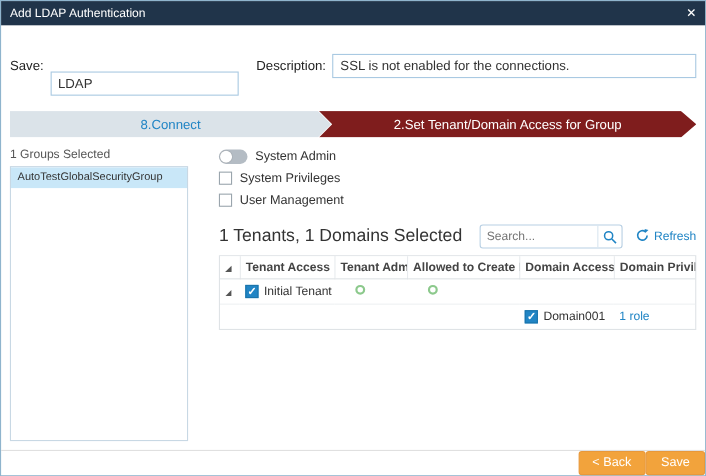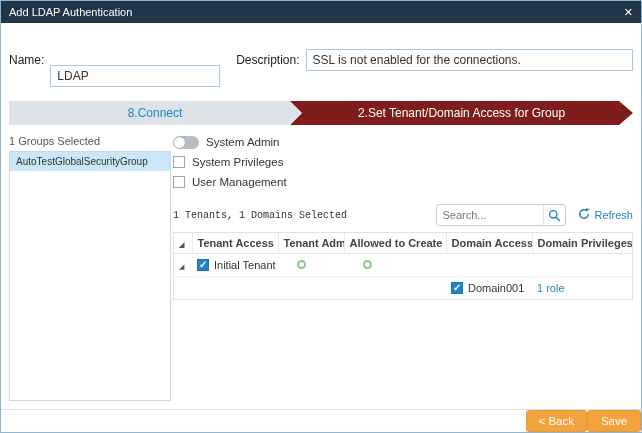--- a/index.html
+++ b/index.html
@@ -17,40 +17,40 @@
   .name-input { width:178px; margin-right:16px;margin-top:32px; }
   .desc-input { width:344px; }
 
   .wizard { flex:0 0 24px; display:flex; margin:8px 8px 0 8px; }
   .step { display:flex; align-items:center; justify-content:center; font-size:12px; height:24px; cursor:pointer; }
   .step1 { flex:0 0 292px; background:#dbe3e9; color:#2185c5;
            clip-path: polygon(0 0, calc(100% - 12px) 0, 100% 50%, calc(100% - 12px) 100%, 0 100%); }
   .step2 { flex:1; background:#7f1d1d; color:#fff; margin-left:-11px;
            clip-path: polygon(0 0, calc(100% - 14px) 0, 100% 50%, calc(100% - 14px) 100%, 0 100%, 12px 50%); }
 
-  .body { flex:1; display:flex; padding:10px 8px 8px 8px; gap:2px; min-height:0; }
+  .body { flex:1; display:flex; padding:10px 8px 8px 8px; gap:28px; min-height:0; }
 
   .left { flex:0 0 162px; display:flex; flex-direction:column; }
   .groups-header { font-size:11px; color:#555; margin-bottom:4px; }
   .groups-list { border:1px solid #c8d8e4; flex:1; background:#fff; overflow:hidden; }
   .group-item { font-size:10px; color:#333; padding:4px 6px; cursor:pointer; }
   .group-item.selected { background:#c9e7f8; }
 
   .right { flex:1; display:flex; flex-direction:column; min-width:0; }
 
   .opt-row { display:flex; align-items:center; gap:7px; margin-bottom:6px; height:14px; }
   .opt-label { font-size:11.5px; color:#333; }
   .toggle { width:26px; height:13px; border-radius:7px; background:#b4bcc4; position:relative; cursor:pointer; flex:0 0 auto; }
   .toggle::after { content:""; position:absolute; left:1px; top:1px; width:11px; height:11px; border-radius:50%; background:#fff; box-shadow:0 0 1px rgba(0,0,0,.4); }
   .cb { width:12px; height:12px; border:1px solid #9aa5ad; background:#fff; display:inline-block; position:relative; cursor:pointer; flex:0 0 auto; }
   .cb.checked { background:#2185c5; border-color:#1b74ab; }
   .cb.checked::after { content:"✓"; color:#fff; font-size:10px; font-weight:bold; position:absolute; left:1px; top:-1px; }
 
   .summary-row { display:flex; align-items:center; margin:9px 0 6px 0; }
-  .summary-text { font-size:10px; color:#333; flex:1;font-family:Liberation Mono, monospace; }
+  .summary-text { font-size:16px; color:#333; flex:1; }
   .search-box { display:flex; align-items:center; border:1px solid #b7cfe3; border-radius:3px; height:22px; width:130px; margin-right:12px; background:#fff; overflow:hidden; }
   .search-box input { border:none; outline:none; flex:1; font-size:11px; padding:0 5px; min-width:0; font-family:inherit; color:#333; }
   .search-icon-wrap { flex:0 0 22px; display:flex; align-items:center; justify-content:center; border-left:1px solid #d9e6f0; height:100%; cursor:pointer; }
   .refresh { display:flex; align-items:center; gap:4px; color:#2185c5; font-size:11px; cursor:pointer; white-space:nowrap; }
 
   .grid-wrap { border:1px solid #dfe3e6; }
   table.grid { width:100%; border-collapse:collapse; font-size:11px; table-layout:fixed; }
   .grid th { font-weight:bold; color:#444; text-align:left; padding:3px 5px; height:20px; background:#fff;
              border-right:1px solid #e8ebee; border-bottom:1px solid #dfe3e6; overflow:hidden; white-space:nowrap; cursor:pointer; }
   .grid th:last-child { border-right:none; }
@@ -73,21 +73,21 @@
 <body>
 
 <div class="dialog">
 
   <div class="titlebar">
     <span>Add LDAP Authentication</span>
     <span class="close-btn">✕</span>
   </div>
 
   <div class="form-row">
-    <span class="lbl">Name:</span>
+    <span class="lbl">Save:</span>
     <input class="txt name-input" type="text" value="LDAP" style="">
     <span class="lbl">Description:</span>
     <input class="txt desc-input" type="text" value="SSL is not enabled for the connections." style="">
   </div>
 
   <div class="wizard">
     <div class="step step1">8.Connect</div>
     <div class="step step2">2.Set Tenant/Domain Access for Group</div>
   </div>
 

